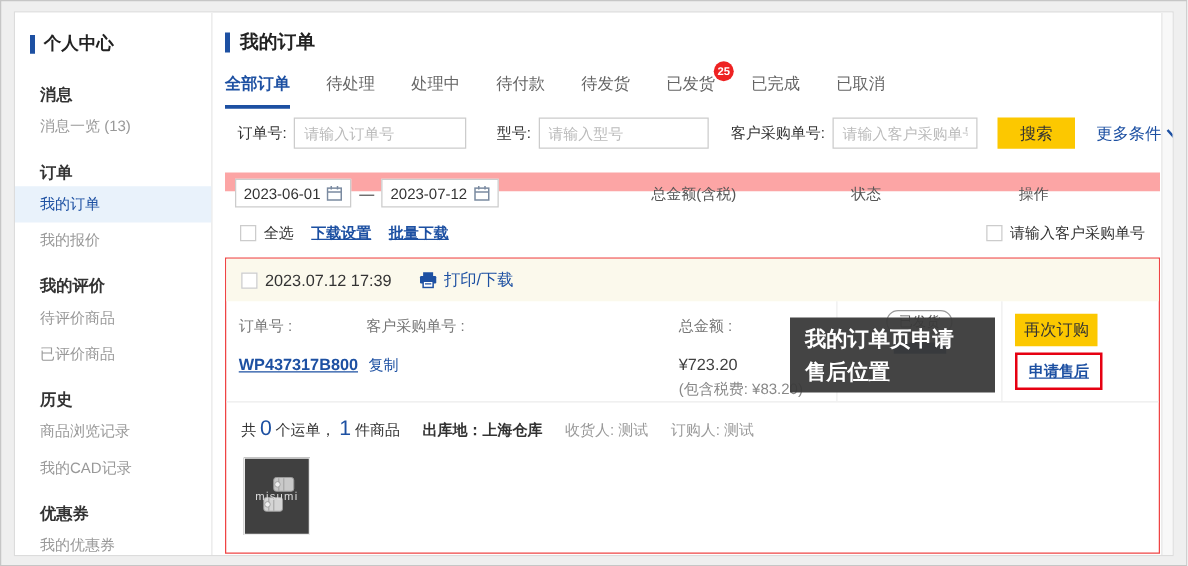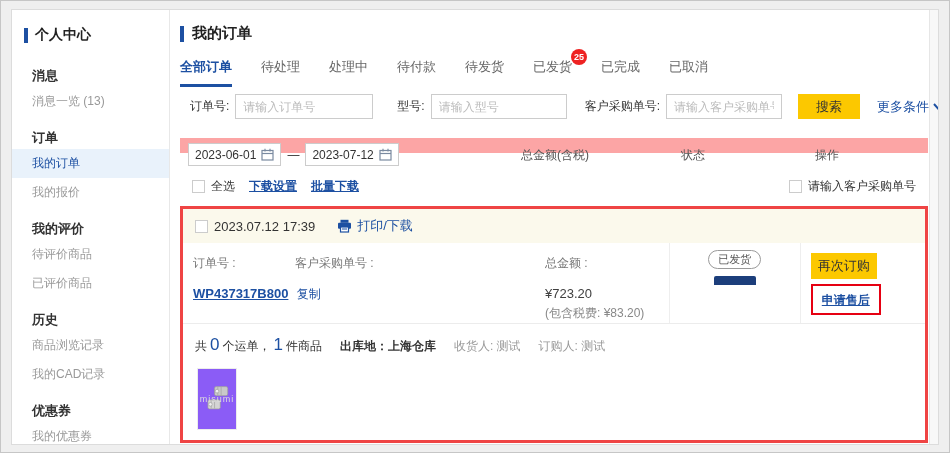--- a/index.html
+++ b/index.html
@@ -43,21 +43,21 @@
   .band-col { position:absolute; top:9px; font-size:12px; color:#555; text-align:center; }
   .col-amount { left:330px; width:90px; }
   .col-status { left:478px; width:70px; }
   .col-action { left:612px; width:70px; }
 
   .toolbar { position:absolute; left:22px; top:168px; right:22px; display:flex; align-items:center; font-size:12px; color:#333; }
   .cbx { width:13px; height:13px; border:1px solid #ccc; background:#fff; display:inline-block; margin-right:6px; flex:none; }
   .tlink { color:#1d50a2; font-weight:bold; text-decoration:underline; margin-left:14px; cursor:pointer; }
   .show-all { margin-left:auto; display:flex; align-items:center; color:#333; }
 
-  .card { position:absolute; left:10px; top:196px; width:748px; height:237px; border:3px solid #ef4444; background:#fff; }
+  .card { position:absolute; left:10px; top:196px; width:748px; height:237px; border:1px solid #ef4444; background:#fff; }
   .card-head { height:34px; background:#fbf9ec; display:flex; align-items:center; padding:0 12px; font-size:13px; color:#333; }
   .card-head .dt { margin-right:22px; }
   .print-link { display:flex; align-items:center; gap:5px; color:#1d50a2; cursor:pointer; }
   .card-body { display:flex; height:80px; }
   .bd-details { width:489px; position:relative; font-size:12px; }
   .lbl { color:#777; }
   .bd-c1 { position:absolute; left:10px; top:12px; }
   .bd-c2 { position:absolute; left:112px; top:12px; }
   .bd-c3 { position:absolute; left:362px; top:12px; }
   .order-no { color:#1d50a2; font-weight:bold; text-decoration:underline; font-size:13px; cursor:pointer; }
@@ -71,21 +71,21 @@
   .bd-action { width:126px; border-left:1px solid #eee; padding:10px 0 0 10px; }
   .btn-reorder { width:66px; height:26px; background:#fcc800; border:none; font-size:13px; color:#333; cursor:pointer; font-family:inherit; }
   .annot { display:inline-block; border:2px solid #e60012; padding:4px 9px; margin-top:5px; }
   .aftersales { color:#1d50a2; font-size:12px; font-weight:bold; text-decoration:underline; cursor:pointer; }
 
   .card-summary { border-top:1px solid #ececec; padding:11px 12px; }
   .sum-line { display:flex; align-items:baseline; font-size:12px; color:#333; flex-wrap:nowrap; }
   .num { color:#1d50a2; font-size:17px; margin:0 3px; }
   .warehouse { margin-left:18px; font-weight:bold; color:#333; }
   .gray { color:#999; margin-left:18px; }
-  .thumb { width:40px; height:62px; border:1px solid #ececec; margin-top:13px; margin-left:2px; position:relative; display:flex; align-items:center; justify-content:center; cursor:pointer; background:#8b5cf6; }
+  .thumb { width:53px; height:62px; border:1px solid #ececec; margin-top:13px; margin-left:2px; position:relative; display:flex; align-items:center; justify-content:center; cursor:pointer; background:#404040; }
   .thumb .wm { position:absolute; font-size:9px; color:#ddd; letter-spacing:1px; }
 
   .tooltip { position:absolute; left:620px; top:244px; width:164px; height:60px; background:rgba(58,58,58,0.95); color:#fff; font-size:17px; font-weight:bold; line-height:26px; padding:5px 12px; z-index:6; }
 
   .icon-svg { display:inline-block; vertical-align:middle; }
 </style>
 </head>
 <body>
 
 <div class="page">
@@ -251,15 +251,19 @@
                 <line x1="16" y1="24.5" x2="16" y2="34.5" stroke="#ababab" stroke-width="1"></line>
                 <line x1="20" y1="24.5" x2="20" y2="34.5" stroke="#ababab" stroke-width="1"></line>
                 <circle cx="15" cy="29.5" r="2.2" fill="#efefef" stroke="#9a9a9a" stroke-width="0.7"></circle>
               </g>
             </svg>
           </div>
         </div>
       </div>
     </div>
 
+    <div class="tooltip">
+      <div>我的订单页申请</div>
+      <div>售后位置</div>
+    </div>
 
   </div>
 </div>
 
 </body></html>

